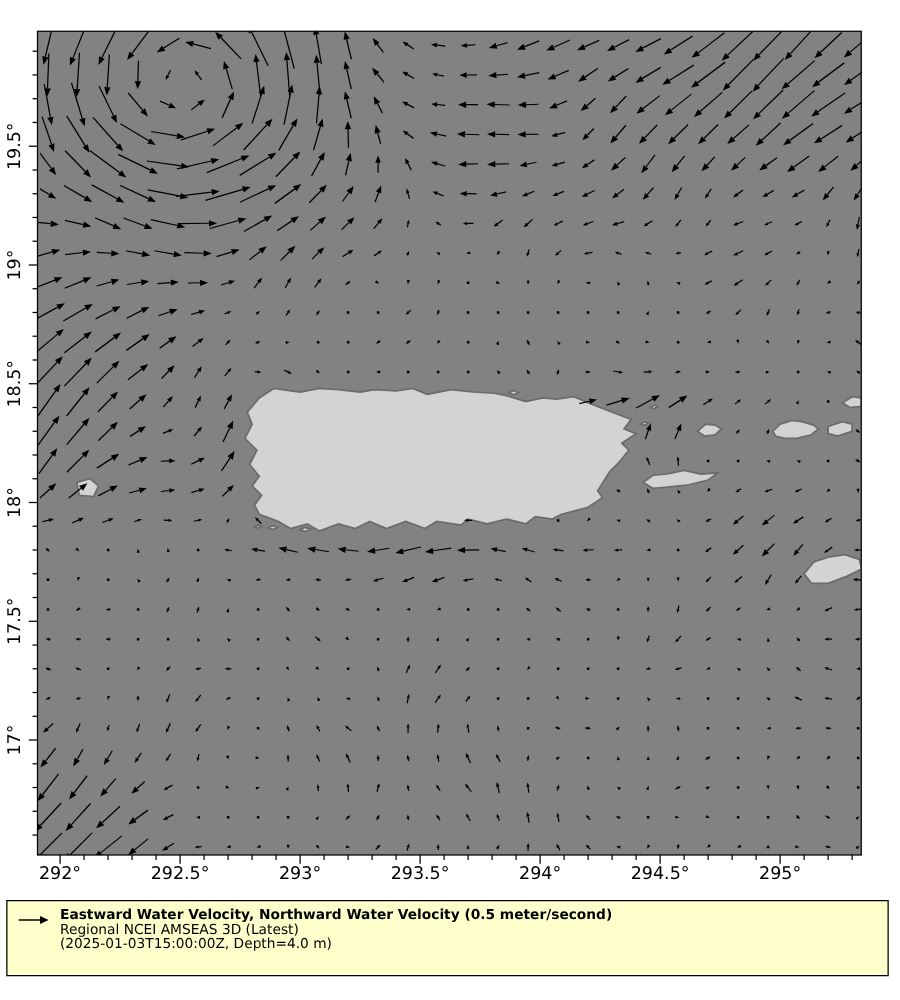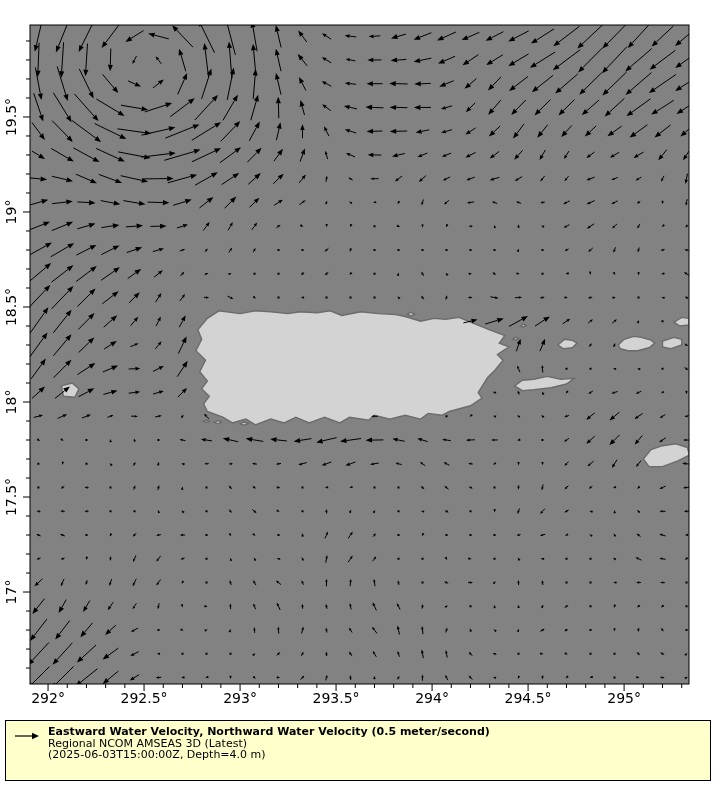--- a/index.html
+++ b/index.html
@@ -132,17 +132,17 @@
       </g>
     </svg>
 
   <div class="legend">
     <svg class="key" width="34" height="12">
       <line x1="4" y1="6" x2="22" y2="6" stroke="#000" stroke-width="1.2"></line>
       <polygon points="21,2.8 28,6 21,9.2" fill="#000"></polygon>
     </svg>
     <div class="ltext">
       <div class="l1">Eastward Water Velocity, Northward Water Velocity (0.5 meter/second)</div>
-      <div>Regional NCOM AMSEAS 3D (Latest)</div>
-      <div>(2025-06-03T15:00:00Z, Depth=4.0 m)</div>
+      <div>Regional NCEI AMSEAS 3D (Latest)</div>
+      <div>(2025-01-03T15:00:00Z, Depth=4.0 m)</div>
     </div>
   </div>
 </div>
 
 </body></html>

